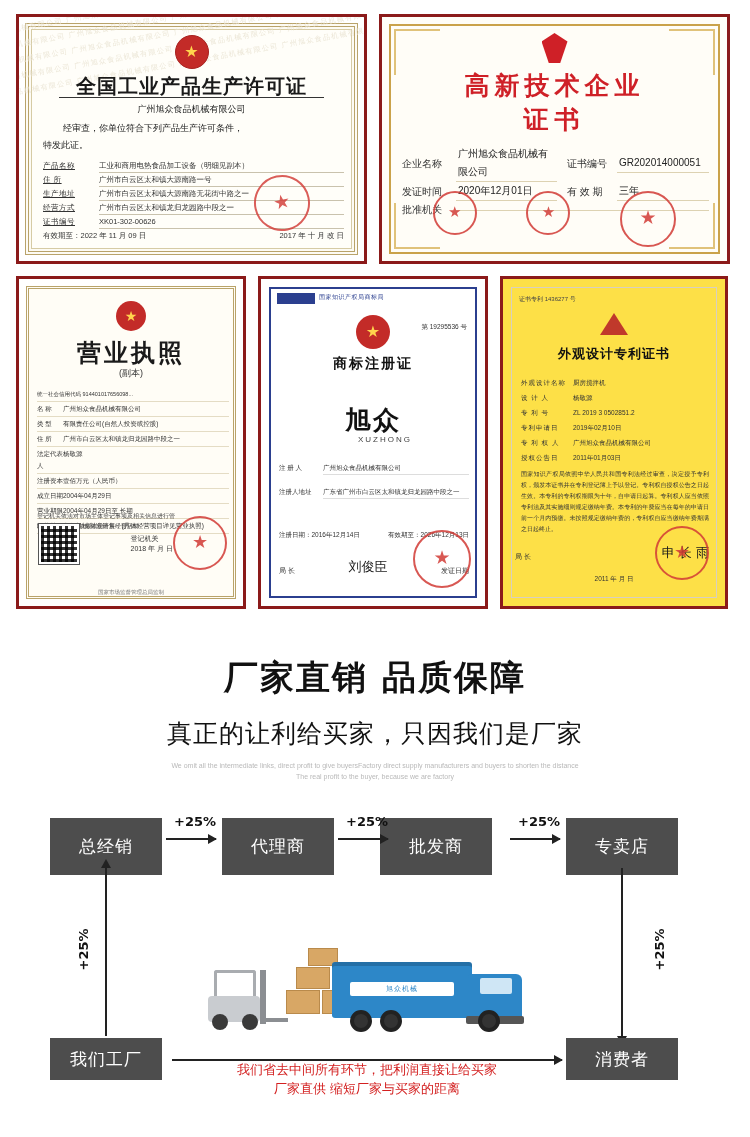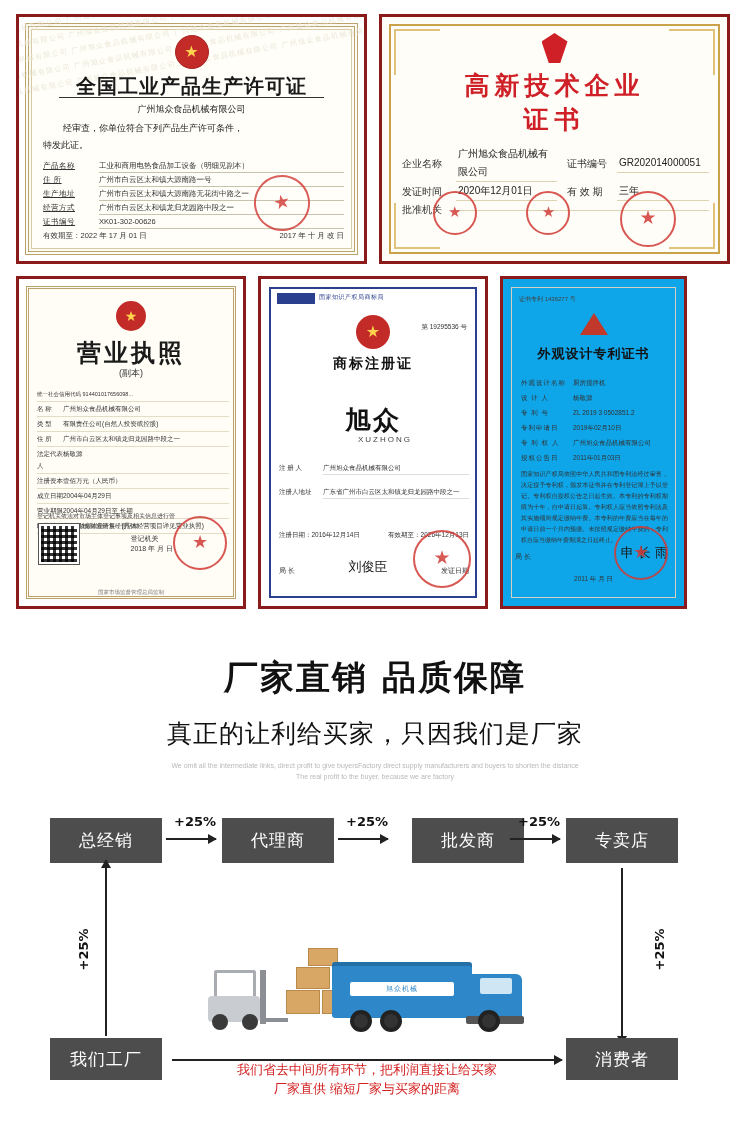--- a/index.html
+++ b/index.html
@@ -167,21 +167,21 @@
   .c4 .rows .r{display:flex;margin-bottom:10px;}
   .c4 .rows .k{width:44px;flex:none;}
   .c4 .rows .v{flex:1;border-bottom:1px solid #ddd;}
   .c4 .dates{position:absolute;top:252px;left:18px;right:16px;display:flex;justify-content:space-between;font-size:6.5px;color:#333;}
   .c4 .sigrow{position:absolute;bottom:30px;left:18px;right:16px;display:flex;justify-content:space-between;align-items:flex-end;font-size:7px;color:#333;}
   .c4 .sign{font-size:13px;color:#1a1a1a;font-family:Liberation Sans, sans-serif;}
   .c4 .seal{position:absolute;right:14px;bottom:18px;width:58px;height:58px;border-radius:50%;border:2px solid #d23b36;color:#d23b36;opacity:.85;}
   .c4 .seal:after{content:"★";position:absolute;left:50%;top:50%;transform:translate(-50%,-55%);font-size:19px;}
 
   
-  .c5 { width:187px; height:333px; background:#0ea5e9;padding-left:24px; }
+  .c5 { width:228px; height:333px; background:#fde047;padding-left:24px; }
   .c5 .frame{position:absolute;inset:8px;border:1px solid #d8cfc0;}
   .c5 .code{position:absolute;top:16px;left:16px;font-size:6px;color:#444;}
   .c5 .logo{
     position:absolute;left:50%;top:34px;transform:translateX(-50%);
     width:0;height:0;border-left:14px solid transparent;border-right:14px solid transparent;border-bottom:22px solid #c0392b;
   }
   .c5 .t{position:absolute;top:66px;left:0;right:0;text-align:center;font-size:13px;font-weight:bold;color:#111;letter-spacing:1px;font-family:"DejaVu Sans",sans-serif;}
   .c5 .rows{position:absolute;top:96px;left:18px;right:16px;font-size:6.5px;color:#333;line-height:15px;}
   .c5 .rows .r{display:flex;}
   .c5 .rows .k{width:52px;flex:none;letter-spacing:1px;}
@@ -209,25 +209,25 @@
   }
 
   
   .flow { position:relative; width:750px; height:300px; margin-top:18px; }
   .node {
     position:absolute; background:#4d4d4d; color:#fff;
     font-size:17px; font-family:"DejaVu Sans", sans-serif;
     display:flex; align-items:center; justify-content:center;
     letter-spacing:1px;
   }
-  .n-top { width:112px; height:45px; top:18px; }
+  .n-top { width:112px; height:57px; top:18px; }
   .n-bot { width:112px; height:42px; bottom:20px; }
   #n1 { left:50px; }
   #n2 { left:222px; }
-  #n3 { left:412px;font-family:Liberation Serif, serif; }
+  #n3 { left:380px;font-family:Liberation Serif, serif; }
   #n4 { left:566px; }
   #n5 { left:50px;text-align:center; }
   #n6 { left:566px; }
 
   .arrow-h {
     position:absolute; height:2px; background:#222;
   }
   .arrow-h:after {
     content:""; position:absolute; right:-1px; top:-4px;
     border-left:9px solid #222; border-top:5px solid transparent; border-bottom:5px solid transparent;
@@ -326,21 +326,21 @@
         <div class="row">
             <span class="k">经营方式</span>
             <span class="v">广州市白云区太和镇龙归龙园路中段之一</span>
           </div>
         <div class="row">
             <span class="k">证书编号</span>
             <span class="v">XK01-302-00626</span>
           </div>
       </div>
       <div class="bottomline">
-        <span>有效期至：2022 年 17 月 01 日</span>
+        <span>有效期至：2022 年 11 月 09 日</span>
         <span style="float:right">2017  年 十 月 改 日</span>
       </div>
       <div class="seal"></div>
     </div>
 
     <div class="cert c2">
       <div class="frame"></div>
       <div class="corner tl"></div>
       <div class="corner tr"></div>
       <div class="corner bl"></div>

